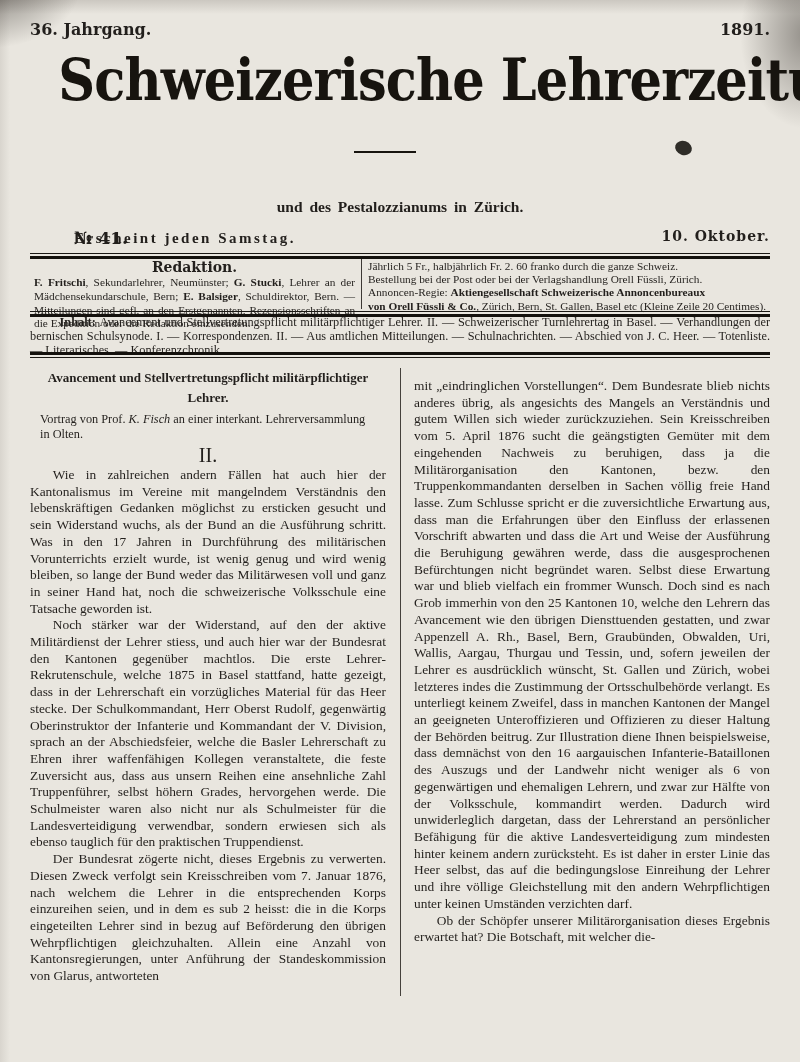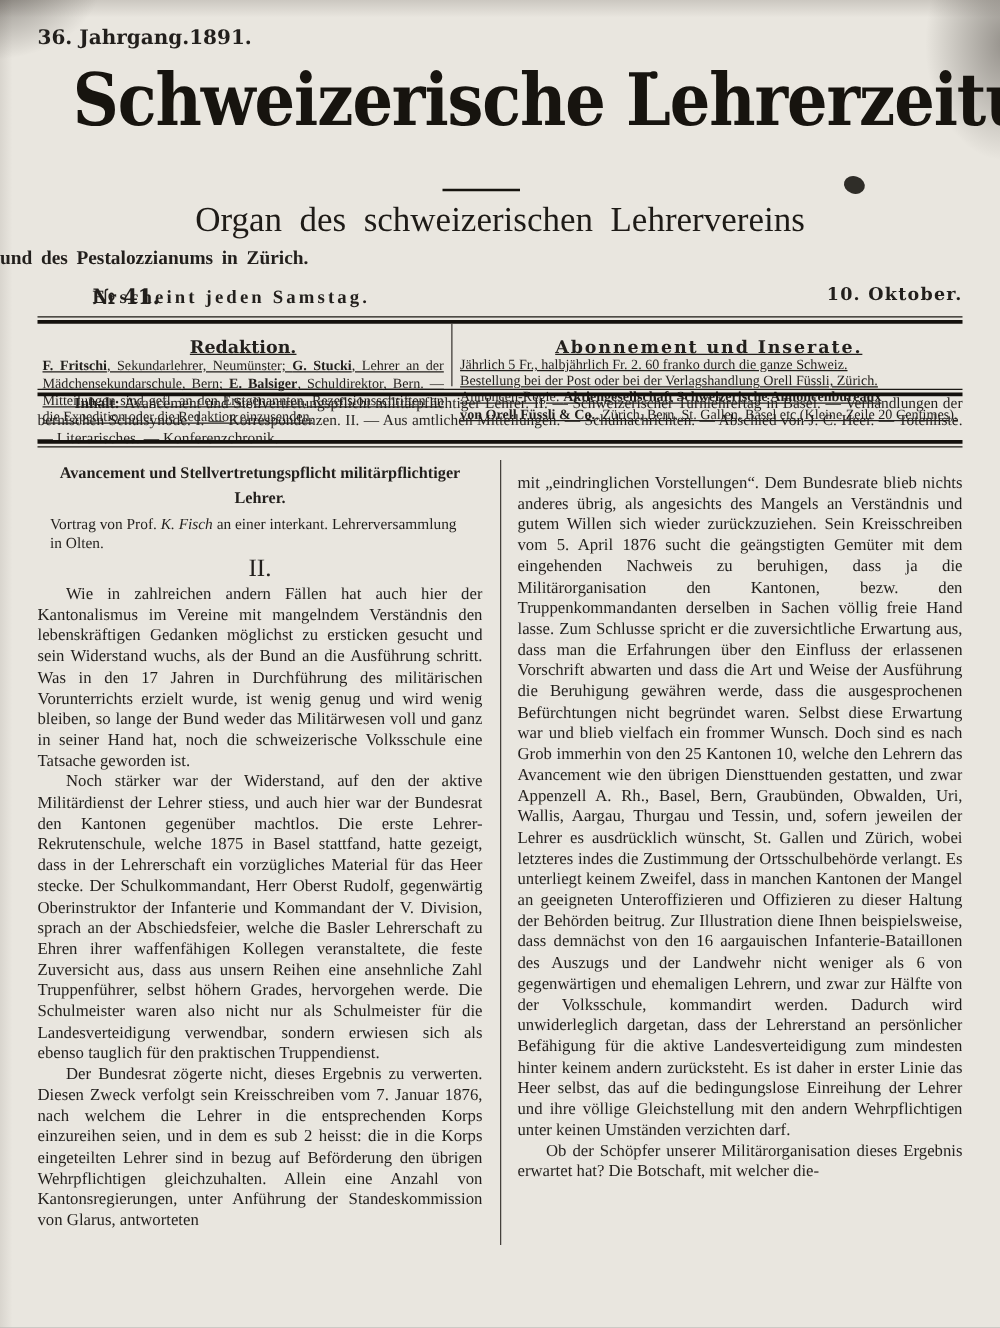--- a/index.html
+++ b/index.html
@@ -16,49 +16,49 @@
       linear-gradient(180deg, rgba(70,62,55,.18), rgba(70,62,55,0) 14px),
       linear-gradient(90deg, rgba(70,62,55,.10), rgba(70,62,55,0) 10px),
       var(--paper,#e9e6df);
     font-family:"Liberation Serif", serif;
   }
   .abs{position:absolute;}
   .b{font-weight:bold;}
   .i{font-style:italic;}
 
   
-  .hdr-row{top:20px;left:30px;right:30px;display:flex;
+  .hdr-row{top:20px;left:30px;right:30px;display:flex;justify-content:space-between;
     font-family:"DejaVu Serif",serif;font-weight:bold;font-size:16px;}
 
   
   .masthead{top:46px;left:0;right:0;text-align:center;white-space:nowrap;}
   .masthead span{display:inline-block;
     font-family:"DejaVu Serif",serif;font-weight:bold;font-size:58px;letter-spacing:-1px;
     transform:scaleX(.88);transform-origin:center;color:#17140f;}
   .mast-rule{top:151px;left:354px;width:62px;border-top:2.5px solid #17140f;}
   .ink-dot{top:57px;left:520px;width:6px;height:6px;background:#17140f;border-radius:40%;}
   .ink-blob{top:141px;left:675px;width:17px;height:14px;background:#1b1814;border-radius:50%;
     transform:rotate(18deg);opacity:.9;}
 
   .sub1{top:161px;left:0;right:0;text-align:center;font-size:28px;word-spacing:7px;color:#1e1b17;}
-  .sub2{top:198px;left:0;right:0;font-size:15.5px;font-weight:bold;word-spacing:3px;}
+  .sub2{top:198px;left:0;right:0;text-align:center;font-size:15.5px;font-weight:bold;word-spacing:3px;}
 
   
   .issue-row{top:228px;left:30px;right:30px;height:22px;margin-left:44px;}
   .issue-no{position:absolute;left:0;top:0;font-family:"DejaVu Serif",serif;font-weight:bold;font-size:17px;}
   .issue-freq{position:absolute;left:0;right:0;top:2px;text-align:left;font-weight:bold;font-size:15px;letter-spacing:2.5px;}
   .issue-date{position:absolute;right:0;top:0;font-family:"DejaVu Serif",serif;font-weight:bold;font-size:14px;letter-spacing:1px;}
 
   .rule-a{top:253px;left:30px;right:30px;height:2px;border-top:1.5px solid #1b1814;border-bottom:3.5px solid #14110d;}
   .rule-b{top:311px;left:30px;right:30px;height:1.5px;border-top:1px solid #1b1814;border-bottom:3px solid #14110d;}
   .rule-c{top:352px;left:30px;right:30px;height:1.5px;border-top:3px solid #14110d;border-bottom:1px solid #1b1814;}
 
   
   .info-row{top:259px;left:30px;right:30px;height:50px;display:flex;}
-  .info-cell{flex:1;padding:12px 4px 0 4px;text-decoration:underline;}
+  .info-cell{flex:1;padding:1px 4px 0 4px;}
   .info-divider{width:1px;background:#3c3834;margin:0 2px;}
   .info-title{text-align:center;font-weight:bold;font-size:14px;line-height:15px;font-family:"DejaVu Serif",serif;}
   .info-title.sp{letter-spacing:1.5px;}
   .info-body{font-size:11.3px;line-height:13.8px;text-align:justify;margin-top:1px;}
   .info-line{font-size:11.3px;line-height:13.2px;text-align:left;white-space:nowrap;}
 
   
   .inhalt{top:316px;left:30px;right:30px;font-size:12.3px;line-height:13.8px;text-align:justify;text-indent:2.4em;}
 
   
@@ -85,39 +85,37 @@
     <span>1891.</span>
   </div>
 
   <div class="abs masthead">
     <span>Schweizerische Lehrerzeitung.</span>
   </div>
   <div class="abs ink-dot"></div>
   <div class="abs mast-rule"></div>
   <div class="abs ink-blob"></div>
 
-  <div class="abs sub1">Organ des schweizerischen Lehrervereins</div>
   <div class="abs sub2">und des Pestalozzianums in Zürich.</div>
 
   <div class="abs issue-row">
     <span class="issue-no">№ 41.</span>
     <span class="issue-freq">Erscheint jeden Samstag.</span>
     <span class="issue-date">10. Oktober.</span>
   </div>
 
   <div class="abs rule-a"></div>
 
   <div class="abs info-row">
     <div class="info-cell">
       <div class="info-title">Redaktion.</div>
       <div class="info-body"><span class="b">F. Fritschi</span><span>, Sekundarlehrer, Neumünster; </span><span class="b">G. Stucki</span><span>, Lehrer an der Mädchensekundarschule, Bern; </span><span class="b">E. Balsiger</span><span>, Schuldirektor, Bern. — Mitteilungen sind gefl. an den Erstgenannten, Rezensionsschriften an die Expedition oder die Redaktion einzusenden.</span></div>
     </div>
     <div class="info-divider"></div>
     <div class="info-cell">
-      <div class="info-title sp">Abonnement und Inserate.</div>
       <div class="info-line"><span>Jährlich 5 Fr., halbjährlich Fr. 2. 60 franko durch die ganze Schweiz.</span></div>
       <div class="info-line"><span>Bestellung bei der Post oder bei der Verlagshandlung Orell Füssli, Zürich.</span></div>
       <div class="info-line"><span>Annoncen-Regie: </span><span class="b">Aktiengesellschaft Schweizerische Annoncenbureaux</span></div>
       <div class="info-line"><span class="b">von Orell Füssli &amp; Co.</span><span>, Zürich, Bern, St. Gallen, Basel etc (Kleine Zeile 20 Centimes).</span></div>
     </div>
   </div>
 
   <div class="abs rule-b"></div>
 
   <div class="abs inhalt"><span class="b">Inhalt: </span><span>Avancement und Stellvertretungspflicht militärpflichtiger Lehrer. II. — Schweizerischer Turnlehrertag in Basel. — Verhandlungen der bernischen Schulsynode. I. — Korrespondenzen. II. — Aus amtlichen Mitteilungen. — Schulnachrichten. — Abschied von J. C. Heer. — Totenliste. — Literarisches. — Konferenzchronik.</span></div>

